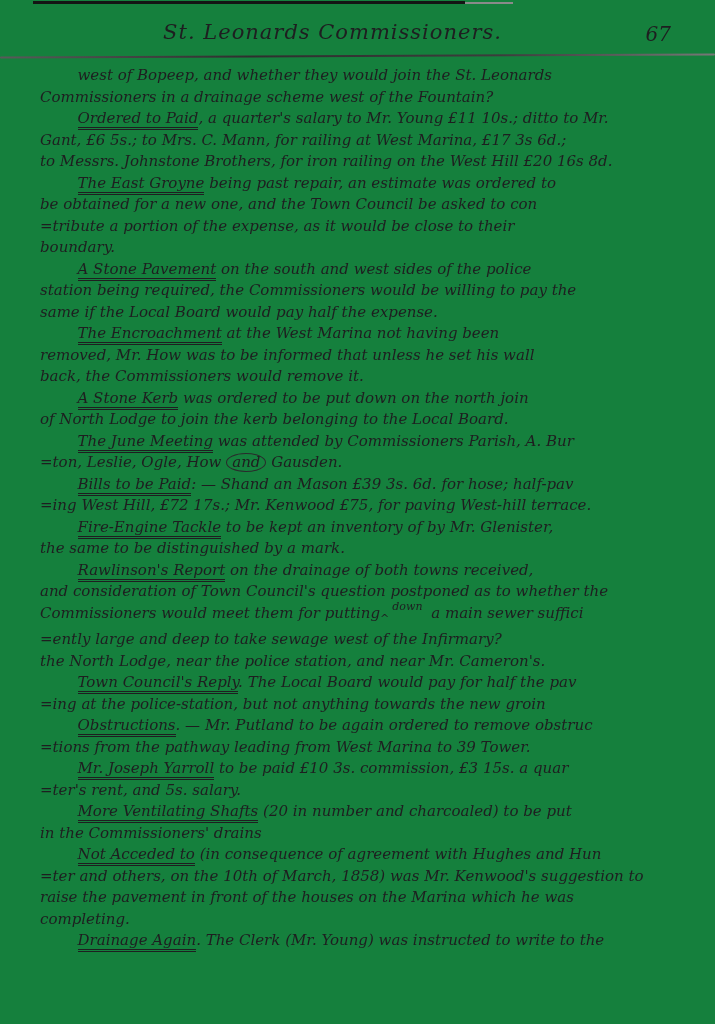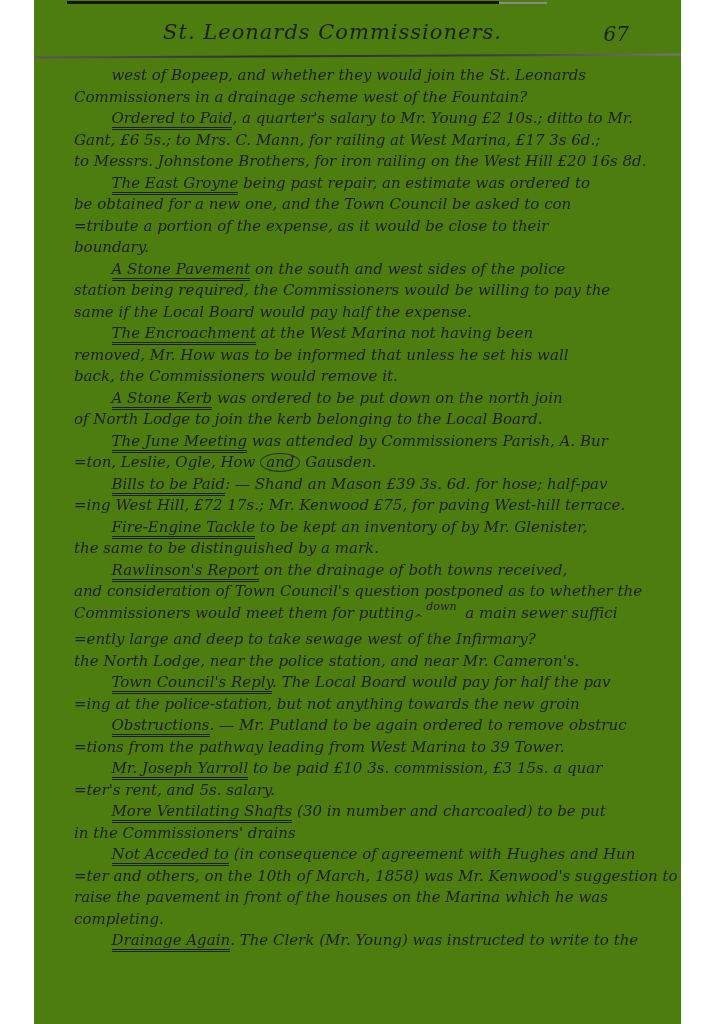--- a/index.html
+++ b/index.html
@@ -1,21 +1,21 @@
 <!DOCTYPE html>
 <html><head>
 <meta charset="utf-8">
 <style>
   html, body { margin: 0; padding: 0; background: #ffffff; }
   .page {
     position: relative;
-    width: 647px;
+    width: 715px;
     height: 1024px;
     margin: 0 auto;
-    background: #4d7c0f;
+    background: #15803d;
     overflow: hidden;
     color: #1e1e20;
     font-family: "DejaVu Serif", serif;
     font-style: italic;
   }
   .scan-line {
     position: absolute;
     top: 1px; left: 33px;
     width: 432px; height: 3px;
     background: #141414;
@@ -32,21 +32,21 @@
     height: 32px;
   }
   .title {
     text-align: center;
     font-size: 21px;
     letter-spacing: 1px;
     transform: translateX(-25px);
   }
   .page-num {
     position: absolute;
-    top: 22px; right: 52px;
+    top: 22px; right: 44px;
     font-size: 20px;
   }
   .header-rule {
     margin-top: 3px;
     height: 2px;
     background: linear-gradient(90deg, #5a5a5a, #2e2e2e 35%, #3c3c3c 70%, #777);
     transform: rotate(-0.25deg);
     border-radius: 2px;
   }
   main.body {
@@ -96,21 +96,21 @@
   </header>
   <div class="header-rule"></div>
 
   <main class="body">
   <div class="para">
     <div class="line first-line"><span class="rest">west of Bopeep, and whether they would join the St. Leonards</span></div>
   <div class="line">Commissioners in a drainage scheme west of the Fountain?</div>
       </div>
 
   <div class="para">
-    <div class="line first-line"><span class="heading">Ordered to Paid</span><span class="rest">, a quarter's salary to Mr. Young £2 10s.; ditto to Mr.</span></div>
+    <div class="line first-line"><span class="heading">Ordered to Paid</span><span class="rest">, a quarter's salary to Mr. Young £11 10s.; ditto to Mr.</span></div>
   <div class="line">Gant, £6 5s.; to Mrs. C. Mann, for railing at West Marina, £17 3s 6d.;</div>
         <div class="line">to Messrs. Johnstone Brothers, for iron railing on the West Hill £20 16s 8d.</div>
       </div>
 
   <div class="para">
     <div class="line first-line"><span class="heading">The East Groyne</span><span class="rest"> being past repair, an estimate was ordered to</span></div>
   <div class="line">be obtained for a new one, and the Town Council be asked to con</div>
         <div class="line">=tribute a portion of the expense, as it would be close to their</div>
         <div class="line">boundary.</div>
       </div>
@@ -167,21 +167,21 @@
     <div class="line first-line"><span class="heading">Obstructions</span><span class="rest">. — Mr. Putland to be again ordered to remove obstruc</span></div>
   <div class="line">=tions from the pathway leading from West Marina to 39 Tower.</div>
       </div>
 
   <div class="para">
     <div class="line first-line"><span class="heading">Mr. Joseph Yarroll</span><span class="rest"> to be paid £10 3s. commission, £3 15s. a quar</span></div>
   <div class="line">=ter's rent, and 5s. salary.</div>
       </div>
 
   <div class="para">
-    <div class="line first-line"><span class="heading">More Ventilating Shafts</span><span class="rest"> (30 in number and charcoaled) to be put</span></div>
+    <div class="line first-line"><span class="heading">More Ventilating Shafts</span><span class="rest"> (20 in number and charcoaled) to be put</span></div>
   <div class="line">in the Commissioners' drains</div>
       </div>
 
   <div class="para">
     <div class="line first-line"><span class="heading">Not Acceded to</span><span class="rest"> (in consequence of agreement with Hughes and Hun</span></div>
   <div class="line">=ter and others, on the 10th of March, 1858) was Mr. Kenwood's suggestion to</div>
         <div class="line">raise the pavement in front of the houses on the Marina which he was</div>
         <div class="line">completing.</div>
       </div>
 

